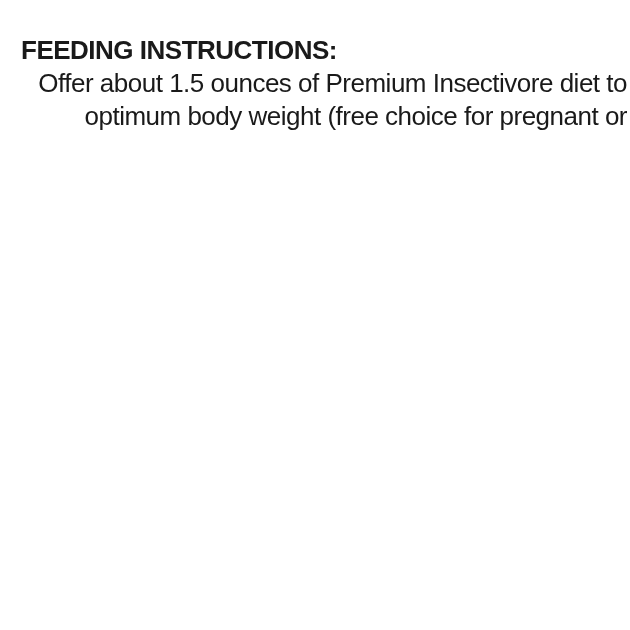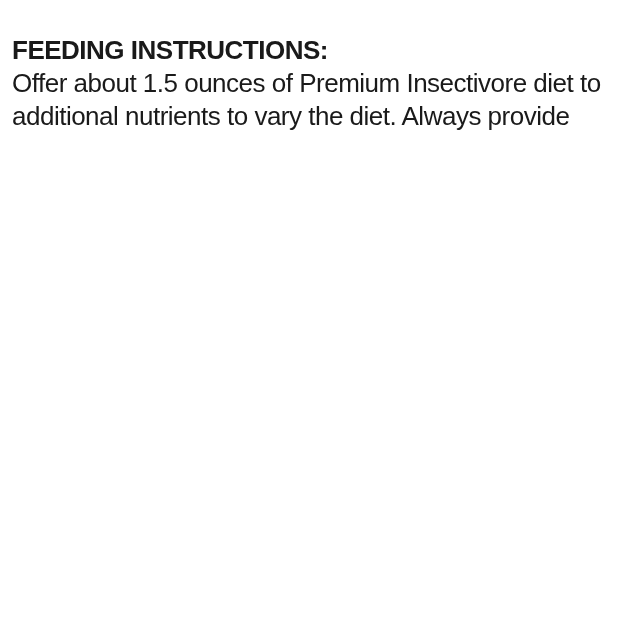--- a/index.html
+++ b/index.html
@@ -9,36 +9,37 @@
   body {
     width: 630px;
     height: 630px;
     background: #ffffff;
     overflow: hidden;
     font-family: "Liberation Sans", sans-serif;
   }
   .label-text-block {
     position: absolute;
     top: 34px;
-    left: 12px;
+    left: 21px;
     width: 606px;
     color: #1a1a1a;
     font-size: 26px;
     line-height: 33px;
     letter-spacing: -0.5px;
     -webkit-font-smoothing: antialiased;
   }
   .label-heading {
     font-weight: bold;
     white-space: nowrap;
   }
   .label-line {
     white-space: nowrap;
+    text-align: right;
   }
 </style>
 </head>
 <body>
 
 <div class="label-text-block">
   <div class="label-heading">FEEDING INSTRUCTIONS:</div>
   <div class="label-line">Offer about 1.5 ounces of Premium Insectivore diet to</div>
-  <div class="label-line">additional nutrients to vary the diet. Always provide</div>
+  <div class="label-line">optimum body weight (free choice for pregnant or</div>
 </div>
 
 </body></html>

